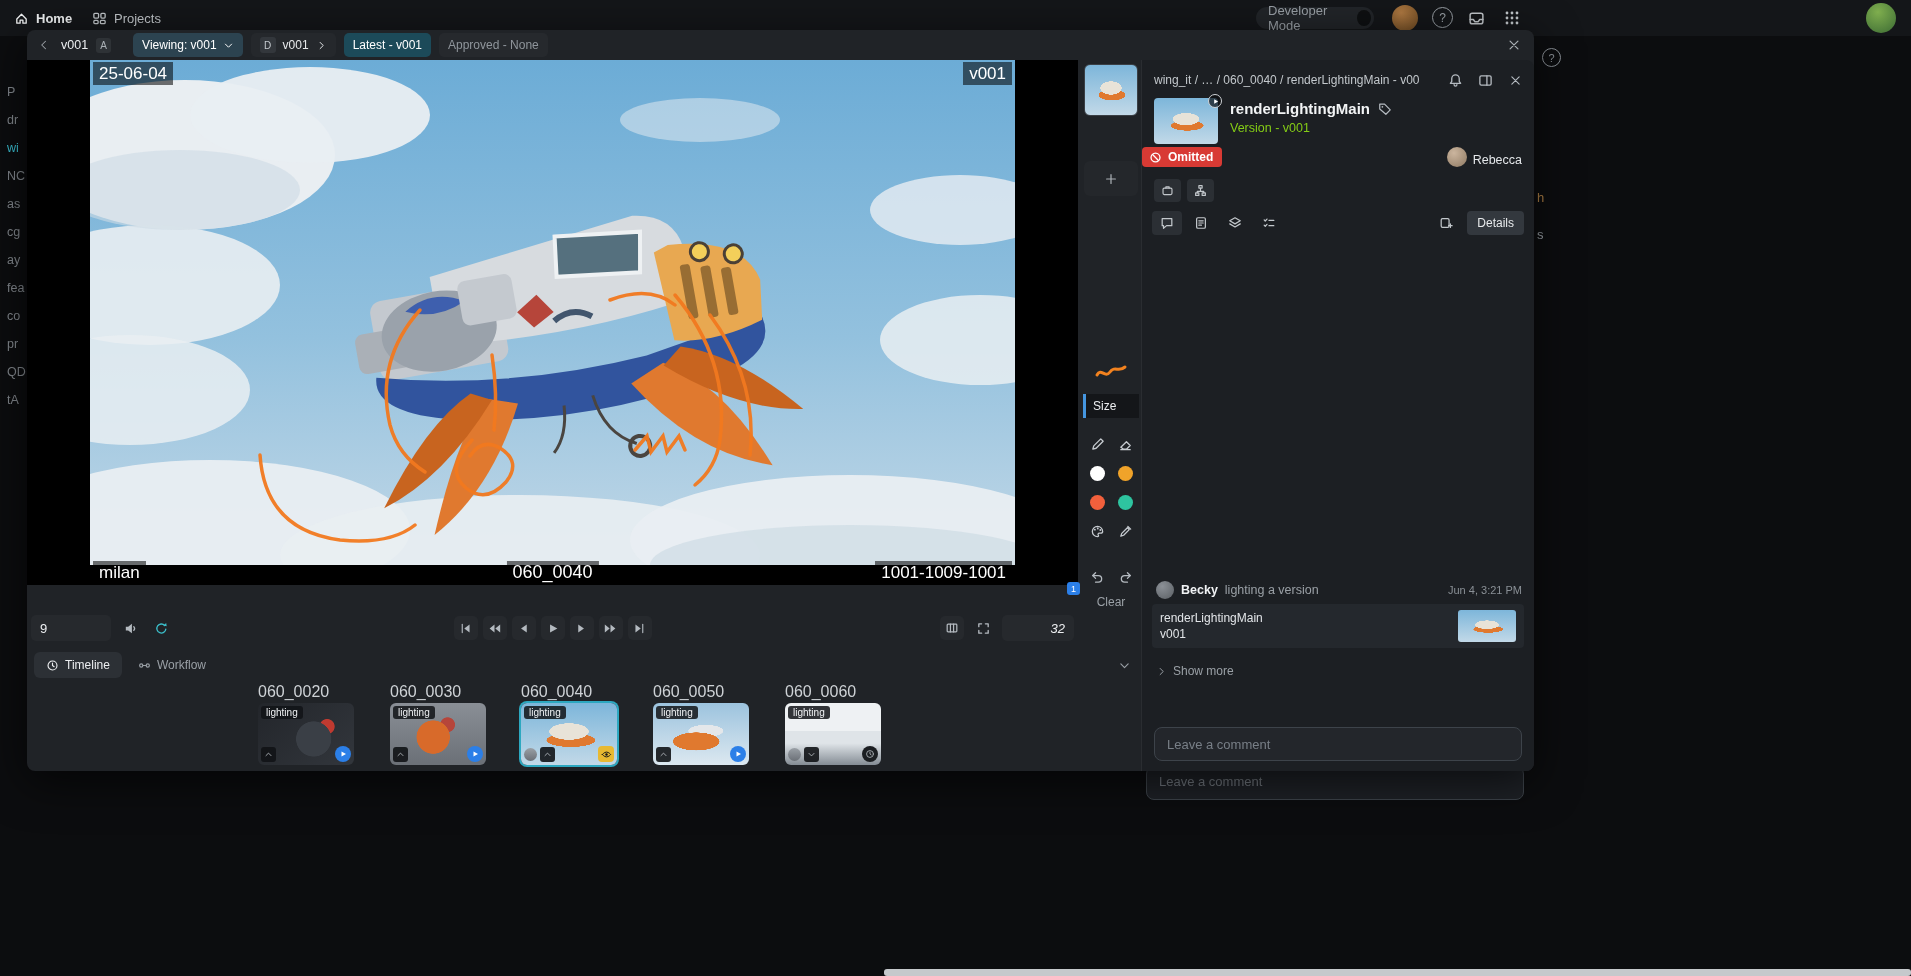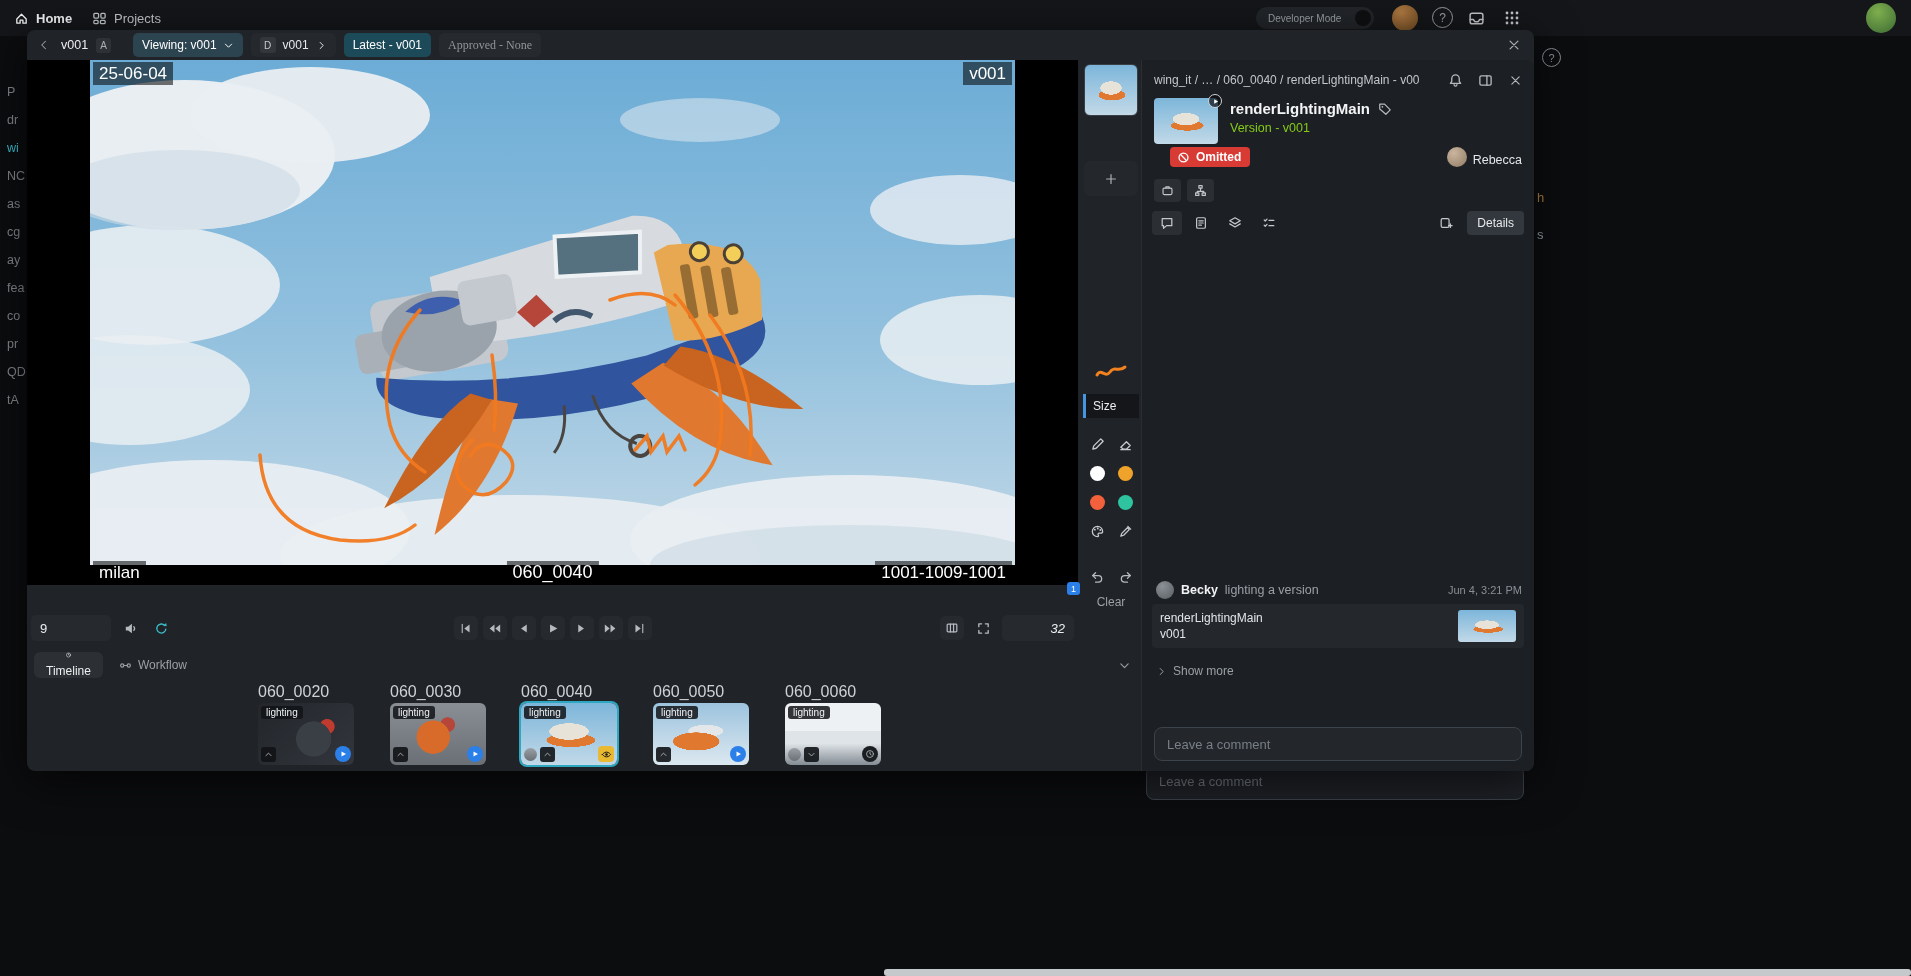--- a/index.html
+++ b/index.html
@@ -11,21 +11,21 @@
 
   
   .app-bar { position:absolute; left:0; top:0; width:1911px; height:36px; background:#141619; z-index:5; }
   .ab-item { position:absolute; display:flex; align-items:center; gap:7px; height:36px; }
   .ab-home { left:14px; color:#f2f4f5; font-size:13px; font-weight:700; }
   .ab-projects { left:92px; color:#c3c8cc; font-size:13px; }
   .ab-center { left:482px; color:#e8eaec; font-size:13px; gap:9px; }
   .ab-center .crumb { color:#dfe3e6; }
   .dev-pill { position:absolute; left:1256px; top:7px; width:118px; height:22px; background:#222529;
     border-radius:11px; display:flex; align-items:center; padding:0 3px 0 12px; gap:8px; }
-  .dev-pill span { font-size:10px; color:#9aa0a6; }
+  .dev-pill span { font-size:13px; color:#9aa0a6; }
   .dev-knob { width:16px; height:16px; border-radius:50%; background:#0e1012; margin-left:auto; }
   .avatar { border-radius:50%; }
   .av-1 { position:absolute; left:1392px; top:5px; width:26px; height:26px;
     background:radial-gradient(circle at 35% 30%, #b07a42, #6e4a22); }
   .help-c { position:absolute; left:1432px; top:7px; width:21px; height:21px; border:1.6px solid #9aa0a6;
     border-radius:50%; display:flex; align-items:center; justify-content:center; font-size:12px; color:#9aa0a6; }
   .ab-inbox { left:1468px; color:#c3c8cc; }
   .ab-grid { left:1504px; color:#c3c8cc; }
   .av-2 { position:absolute; left:1866px; top:3px; width:30px; height:30px;
     background:radial-gradient(circle at 40% 30%, #7fae4e, #3c6b34); }
@@ -53,21 +53,21 @@
   .tb-back { color:#9aa0a6; width:18px; height:18px; display:flex; align-items:center; justify-content:center; }
   .tb-ver { font-size:12.5px; color:#eceef0; }
   .tb-badge { width:15px; height:15px; background:#2e3236; color:#aab0b5; border-radius:3px; font-size:10px;
     display:flex; align-items:center; justify-content:center; }
   .pill { height:24px; border-radius:5px; display:flex; align-items:center; gap:6px; padding:0 9px; font-size:12px; }
   .pill-viewing { background:#2c4350; color:#fff; margin-left:14px; }
   .pill-compare { background:#25282c; color:#e8eaec; gap:7px; }
   .pill-compare .d-badge { width:16px; height:16px; background:#33373c; color:#c6cbd0; border-radius:3px;
     font-size:10px; display:flex; align-items:center; justify-content:center; }
   .pill-latest { background:#1c4a59; color:#fff; }
-  .pill-approved { background:#26292d; color:#8f959b;font-family:Liberation Serif, serif; }
+  .pill-approved { background:#26292d; color:#8f959b; }
   .tb-close { margin-left:auto; color:#aab0b5; width:20px; height:20px; display:flex; align-items:center;
     justify-content:center; }
 
   
   .viewport { position:absolute; left:0; top:30px; width:1051px; height:525px; background:#000; overflow:hidden; }
   .frame-svg { position:absolute; left:63px; top:0; width:925px; height:505px; }
   .burnin { position:absolute; background:rgba(0,0,0,.55); color:#fff; padding:0 6px; font-size:17px;
     line-height:23px; white-space:nowrap; }
   .bi-date { left:66px; top:2px; }
   .bi-ver  { right:66px; top:2px; }
@@ -88,21 +88,21 @@
   .t-btn.boxed { background:#26292d; }
   .t-loop { color:#3bbec9; }
   .t-center { position:absolute; left:50%; transform:translateX(-50%); display:flex; gap:5px; }
   .t-right { margin-left:auto; display:flex; align-items:center; gap:7px; }
 
   
   .view-tabs { position:absolute; left:7px; top:622px; width:1100px; height:26px; display:flex; gap:4px;
     align-items:center; }
   .vtab { height:26px; border-radius:6px; display:flex; align-items:center; gap:6px; padding:0 12px;
     font-size:12px; color:#9aa0a6; }
-  .vtab.active { background:#2c3035; color:#eceef0;flex-direction:column; }
+  .vtab.active { background:#2c3035; color:#eceef0; }
   .tabs-collapse { margin-left:auto; color:#9aa0a6; width:20px; height:20px; display:flex; align-items:center;
     justify-content:center; }
 
   
   .shot-strip { position:absolute; left:0; top:653px; width:1114px; height:86px; }
   .shot-card { position:absolute; width:96px; top:0; }
   .sc-0 { left:231px; } .sc-1 { left:363px; } .sc-2 { left:494px; } .sc-3 { left:626px; } .sc-4 { left:758px; }
   .shot-title { font-size:16px; color:#ced2d6; height:15px; margin-bottom:5px; }
   .shot-thumb { position:relative; width:96px; height:62px; border-radius:6px; overflow:hidden; }
   .shot-thumb.selected { box-shadow:0 0 0 2px #2da8c0; }
@@ -155,21 +155,21 @@
   .p-crumb { font-size:12px; color:#c3c8cc; white-space:nowrap; overflow:hidden; flex:1; }
   .p-hico { color:#b4bac0; width:18px; height:18px; display:flex; align-items:center; justify-content:center; }
   .p-thumb { position:absolute; left:12px; top:38px; width:64px; height:46px; border-radius:4px; }
   .p-playbadge { position:absolute; left:66px; top:34px; width:14px; height:14px; border-radius:50%;
     background:rgba(10,12,14,.7); border:1px solid #cfd3d7; color:#fff; display:flex; align-items:center;
     justify-content:center; }
   .p-title-row { position:absolute; left:88px; top:40px; display:flex; align-items:center; gap:8px; }
   .p-title { font-size:15px; font-weight:700; color:#f2f4f5; }
   .p-tag { color:#b4bac0; }
   .p-version { position:absolute; left:88px; top:61px; font-size:12.5px; color:#84cc16; }
-  .p-status-row { position:absolute; left:28px; right:12px; top:87px; display:flex; align-items:center; }
+  .p-status-row { position:absolute; left:0; right:12px; top:87px; display:flex; align-items:center; }
   .status-pill { display:flex; align-items:center; gap:6px; background:#d83a34; border-radius:4px;
     padding:3px 9px 3px 7px; color:#fff; font-size:12px; font-weight:700; }
   .assignee { margin-left:auto; display:flex; align-items:flex-end; gap:6px; font-size:12.5px; color:#e4e7ea; }
   .assignee .avatar { width:20px; height:20px; background:radial-gradient(circle at 35% 30%, #cbb59e, #8f7a63); }
   .p-minibtns { position:absolute; left:12px; top:119px; display:flex; gap:6px; }
   .sq-btn { width:27px; height:23px; background:#2b2f34; border-radius:4px; color:#c3c8cc; display:flex;
     align-items:center; justify-content:center; }
   .p-tabs { position:absolute; left:10px; right:10px; top:151px; display:flex; gap:4px; align-items:center; }
   .ptab { width:30px; height:24px; border-radius:4px; color:#c3c8cc; display:flex; align-items:center;
     justify-content:center; }

